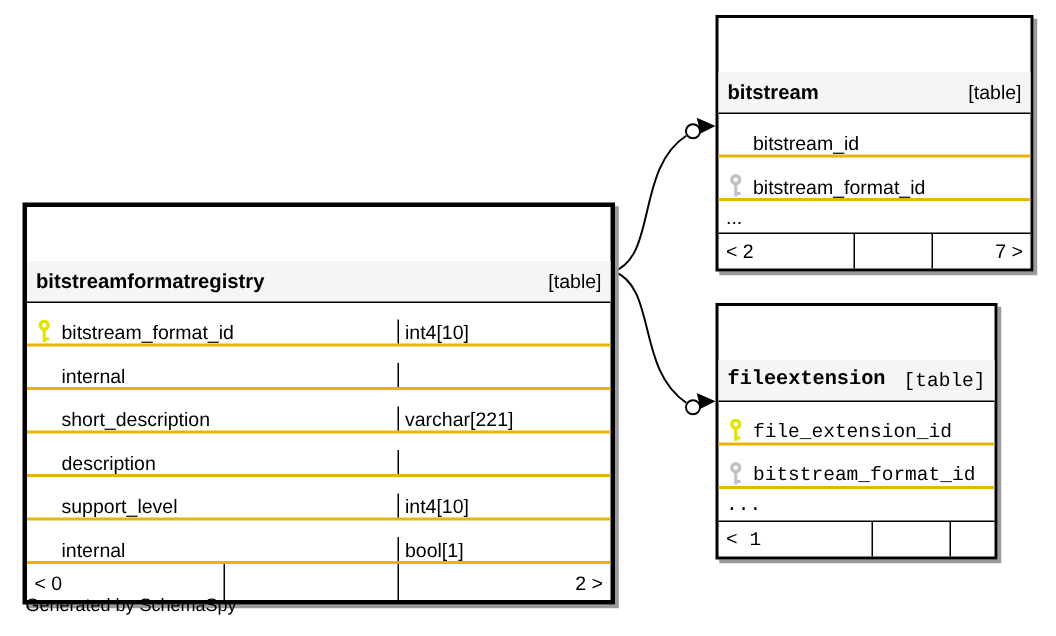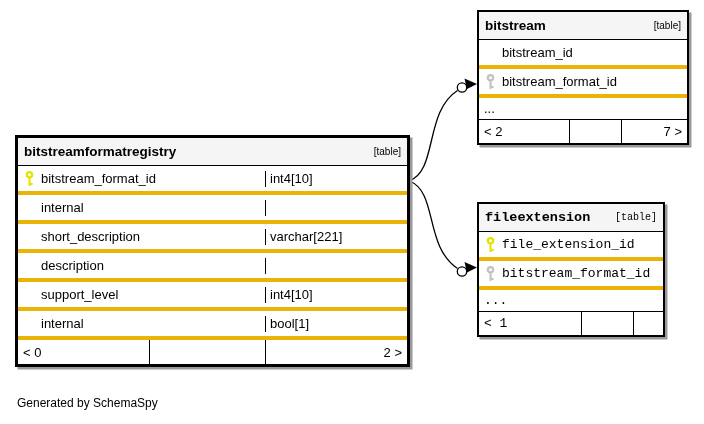--- a/index.html
+++ b/index.html
@@ -11,26 +11,26 @@
   #connectors { position:absolute; left:0; top:0; width:704px; height:424px; pointer-events:none; }
 
   .table-box {
     position:absolute; background:#fff; border:2px solid #000;
     box-shadow:2.5px 2.5px 0 #9a9a9a;
   }
   .table-box.focus { border-width:3px; }
 
   .thead {
     display:flex; justify-content:space-between; align-items:center;
-    height:28px; background:#f5f5f5; border-bottom:1px solid #000; padding:0 6px;
+    height:28px; background:#f5f5f5; border-bottom:1px solid #000; padding:0 6px;margin-top:36px;
   }
   .thead .tname { font-weight:bold; font-size:13.5px; }
-  .thead .ttag  { font-size:10px; }
-
-  .trow { display:flex; height:29px; border-bottom:4px solid #eab308; align-items:center; }
+  .thead .ttag  { font-size:13px; }
+
+  .trow { display:flex; height:29px; border-bottom:2px solid #eab308; align-items:flex-end; }
   .name-cell { display:flex; align-items:center; flex:1; min-width:0; }
   .focus .name-cell { flex:0 0 248px; border-right:1px solid #000; }
   .type-cell { flex:1; display:flex; align-items:center; padding-left:4px; }
 
   .key-ic { width:9px; flex:0 0 9px; height:16px; margin:0 7px 0 7px; display:inline-flex; }
   .key-pk  { color:#e3e300; }
   .key-fk  { color:#c2c2c2; }
   .key-none{ visibility:hidden; }
 
   .dots-row { height:22px; border-bottom:1px solid #000; display:flex; align-items:center; padding-left:5px; }

